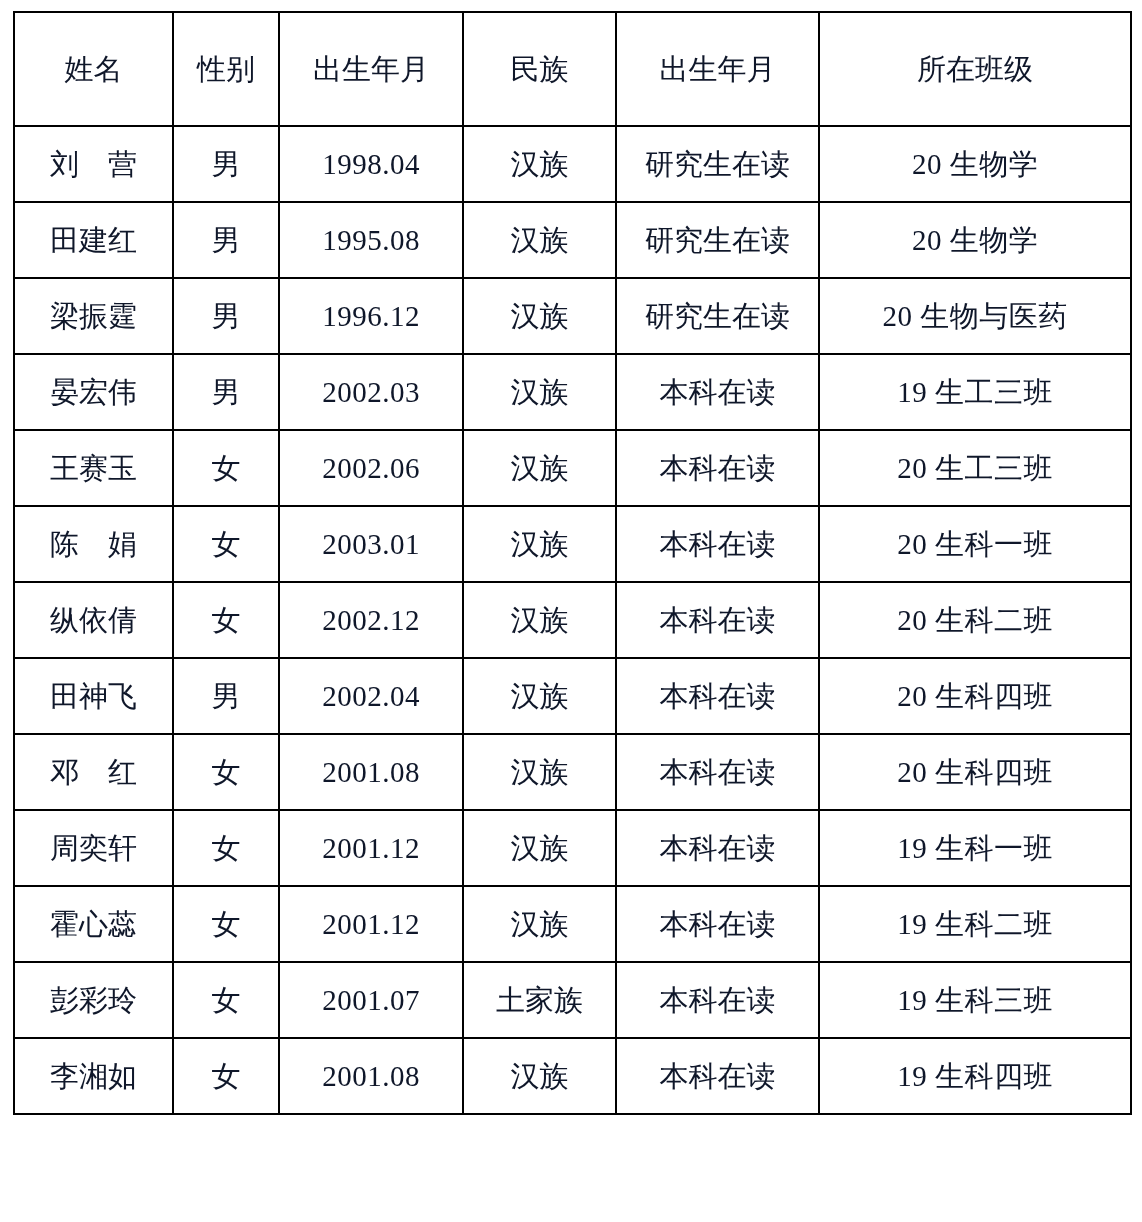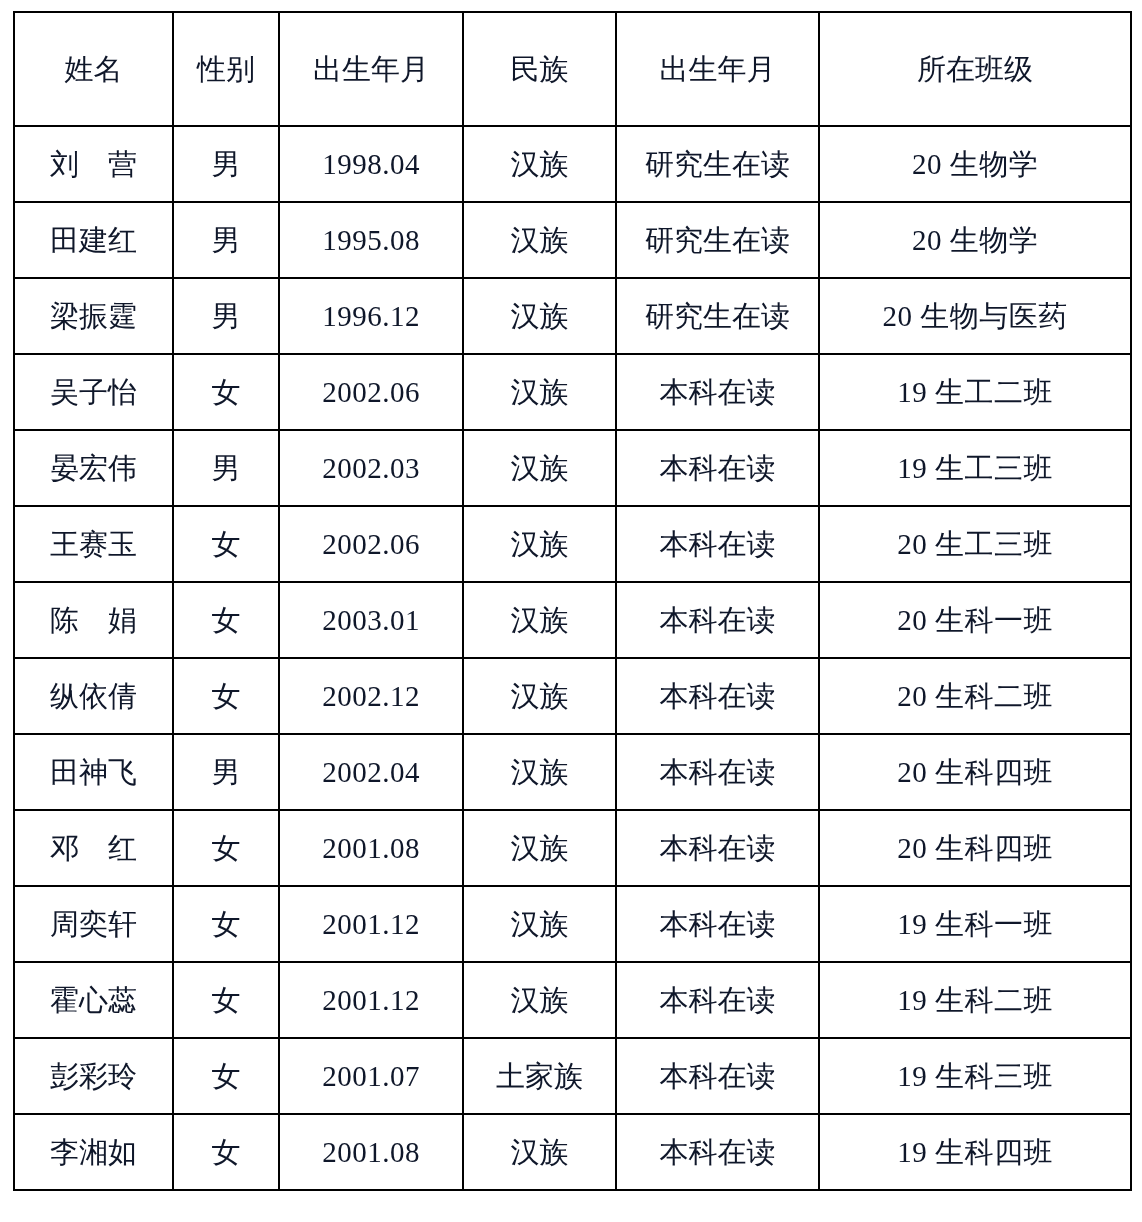--- a/index.html
+++ b/index.html
@@ -89,28 +89,20 @@
         </tr>
         <tr>
           <td class="cell-name">梁振霆</td>
           <td class="cell-gender">男</td>
           <td class="cell-birthdate">1996.12</td>
           <td class="cell-ethnicity">汉族</td>
           <td class="cell-education">研究生在读</td>
           <td class="cell-class">20 生物与医药</td>
         </tr>
         <tr>
-          <td class="cell-name">吴子怡</td>
-          <td class="cell-gender">女</td>
-          <td class="cell-birthdate">2002.06</td>
-          <td class="cell-ethnicity">汉族</td>
-          <td class="cell-education">本科在读</td>
-          <td class="cell-class">19 生工二班</td>
-        </tr>
-        <tr>
           <td class="cell-name">晏宏伟</td>
           <td class="cell-gender">男</td>
           <td class="cell-birthdate">2002.03</td>
           <td class="cell-ethnicity">汉族</td>
           <td class="cell-education">本科在读</td>
           <td class="cell-class">19 生工三班</td>
         </tr>
         <tr>
           <td class="cell-name">王赛玉</td>
           <td class="cell-gender">女</td>

